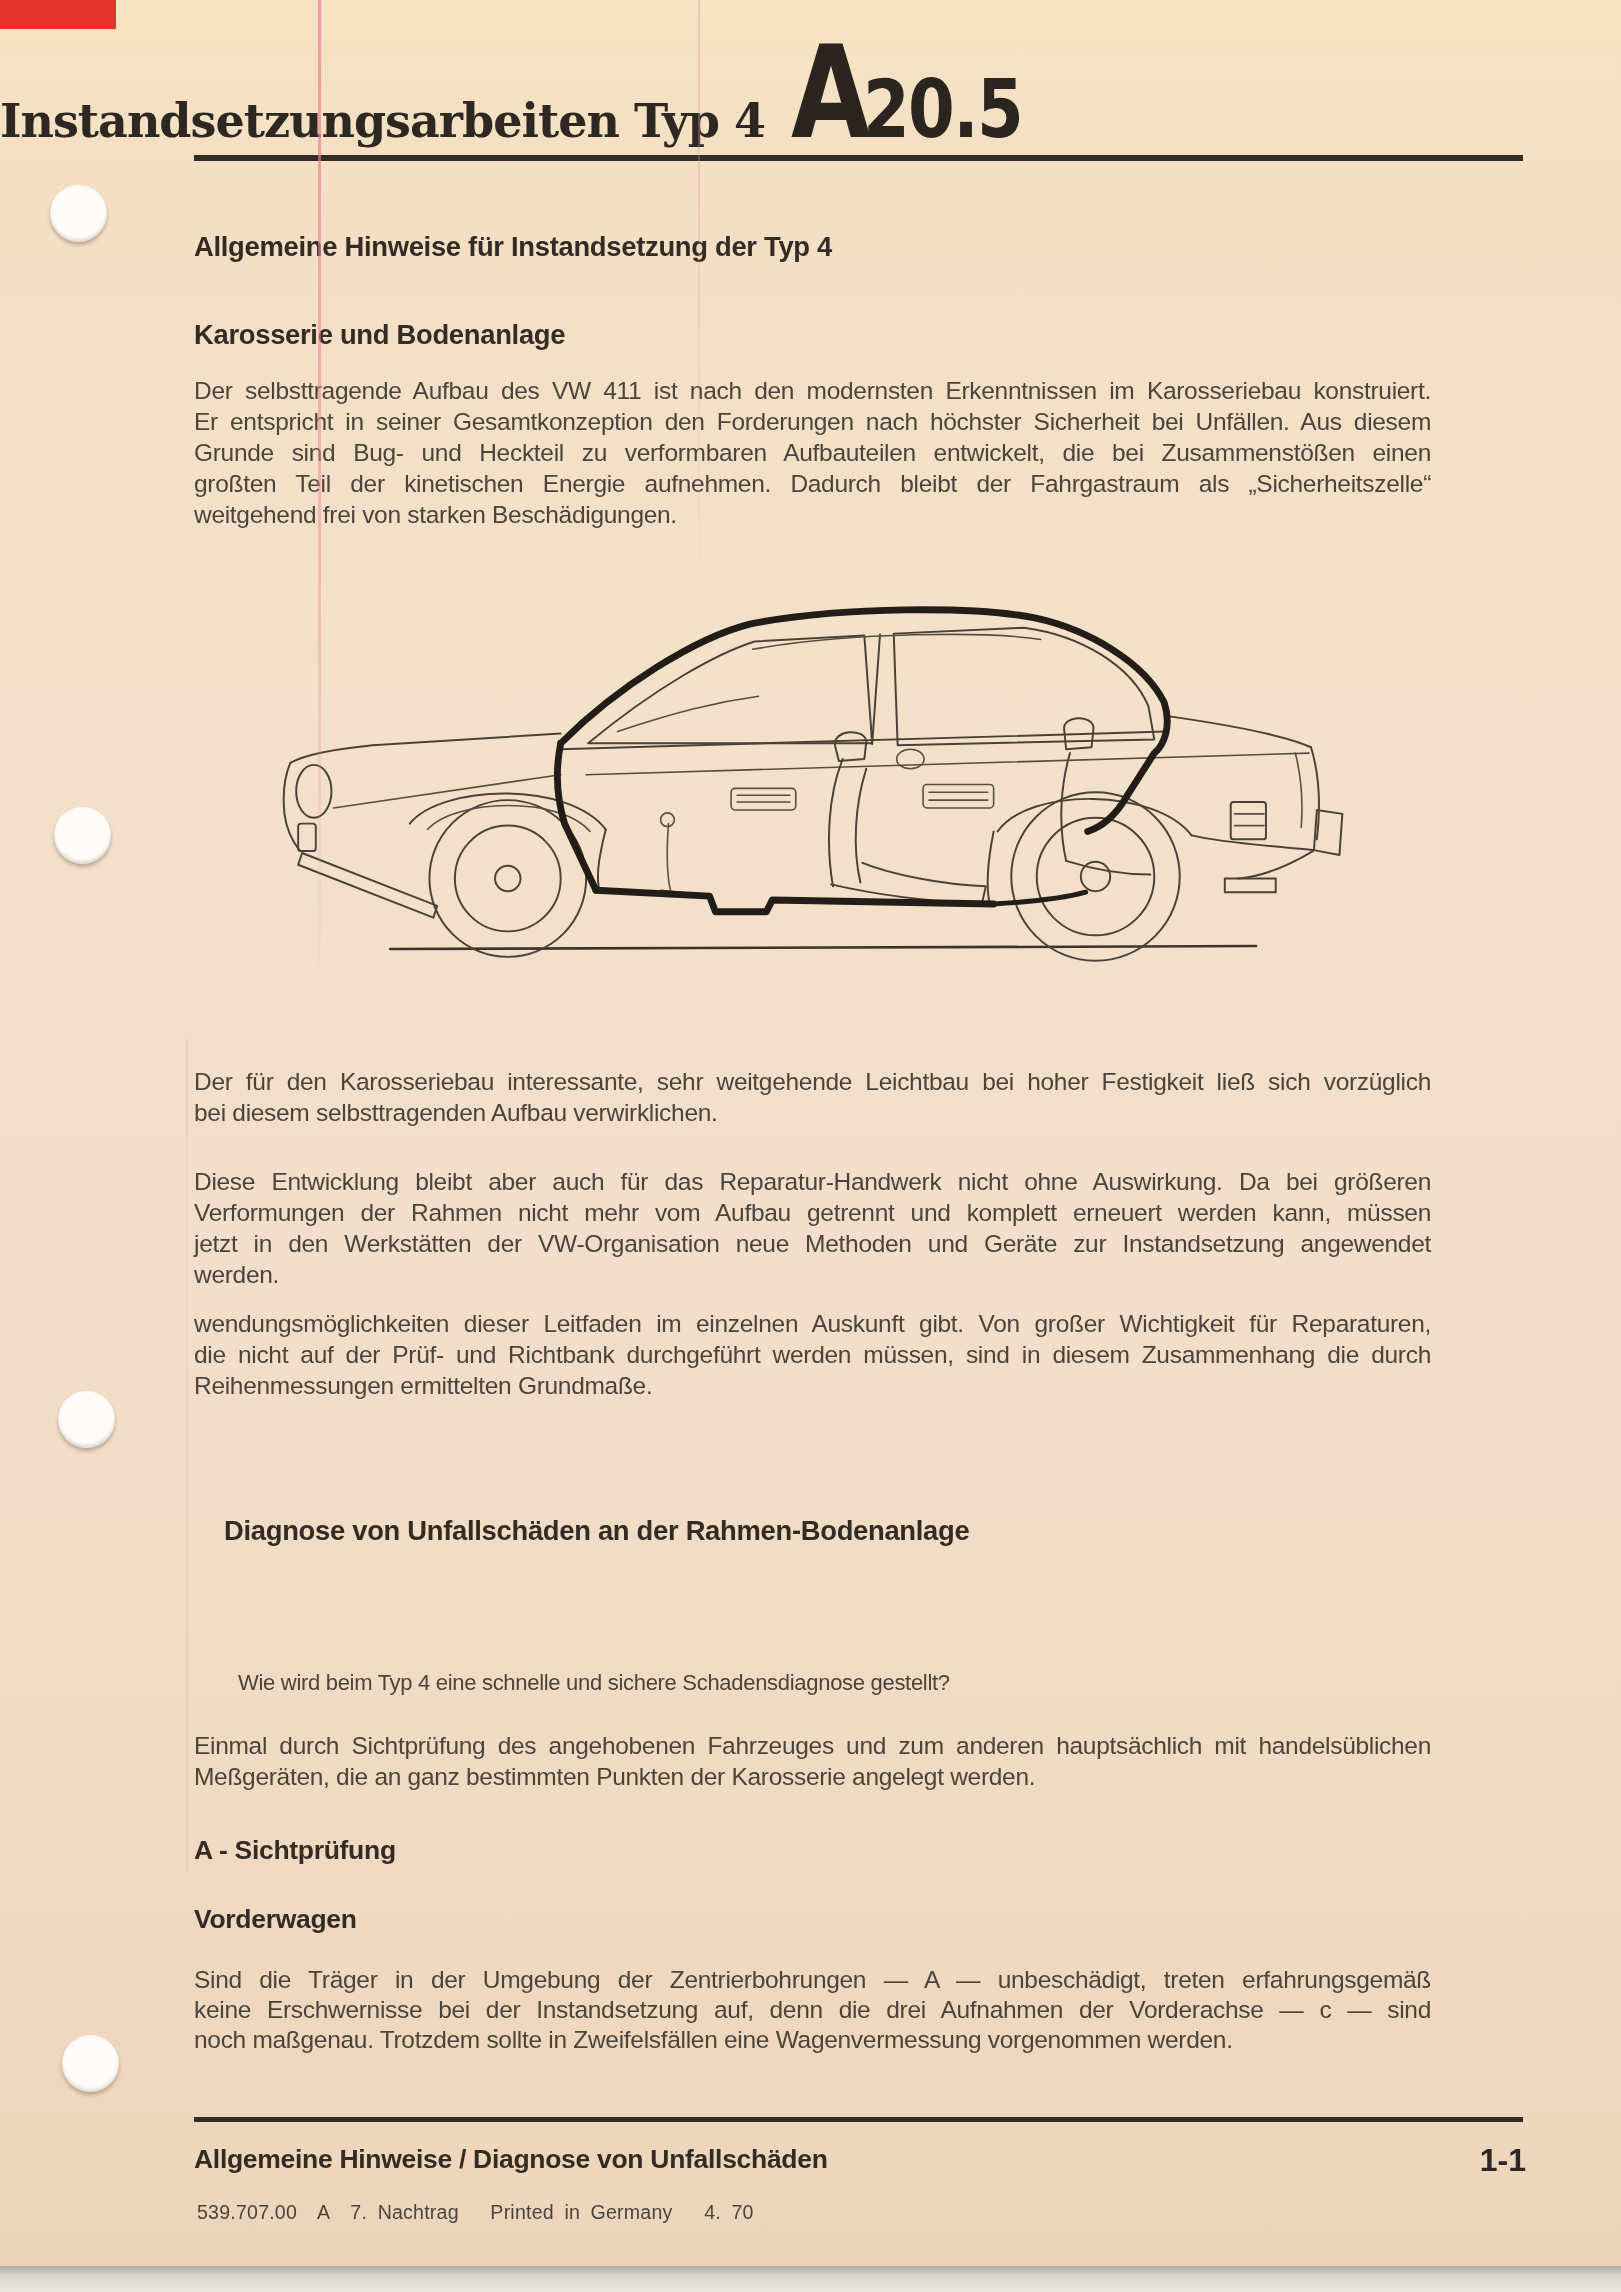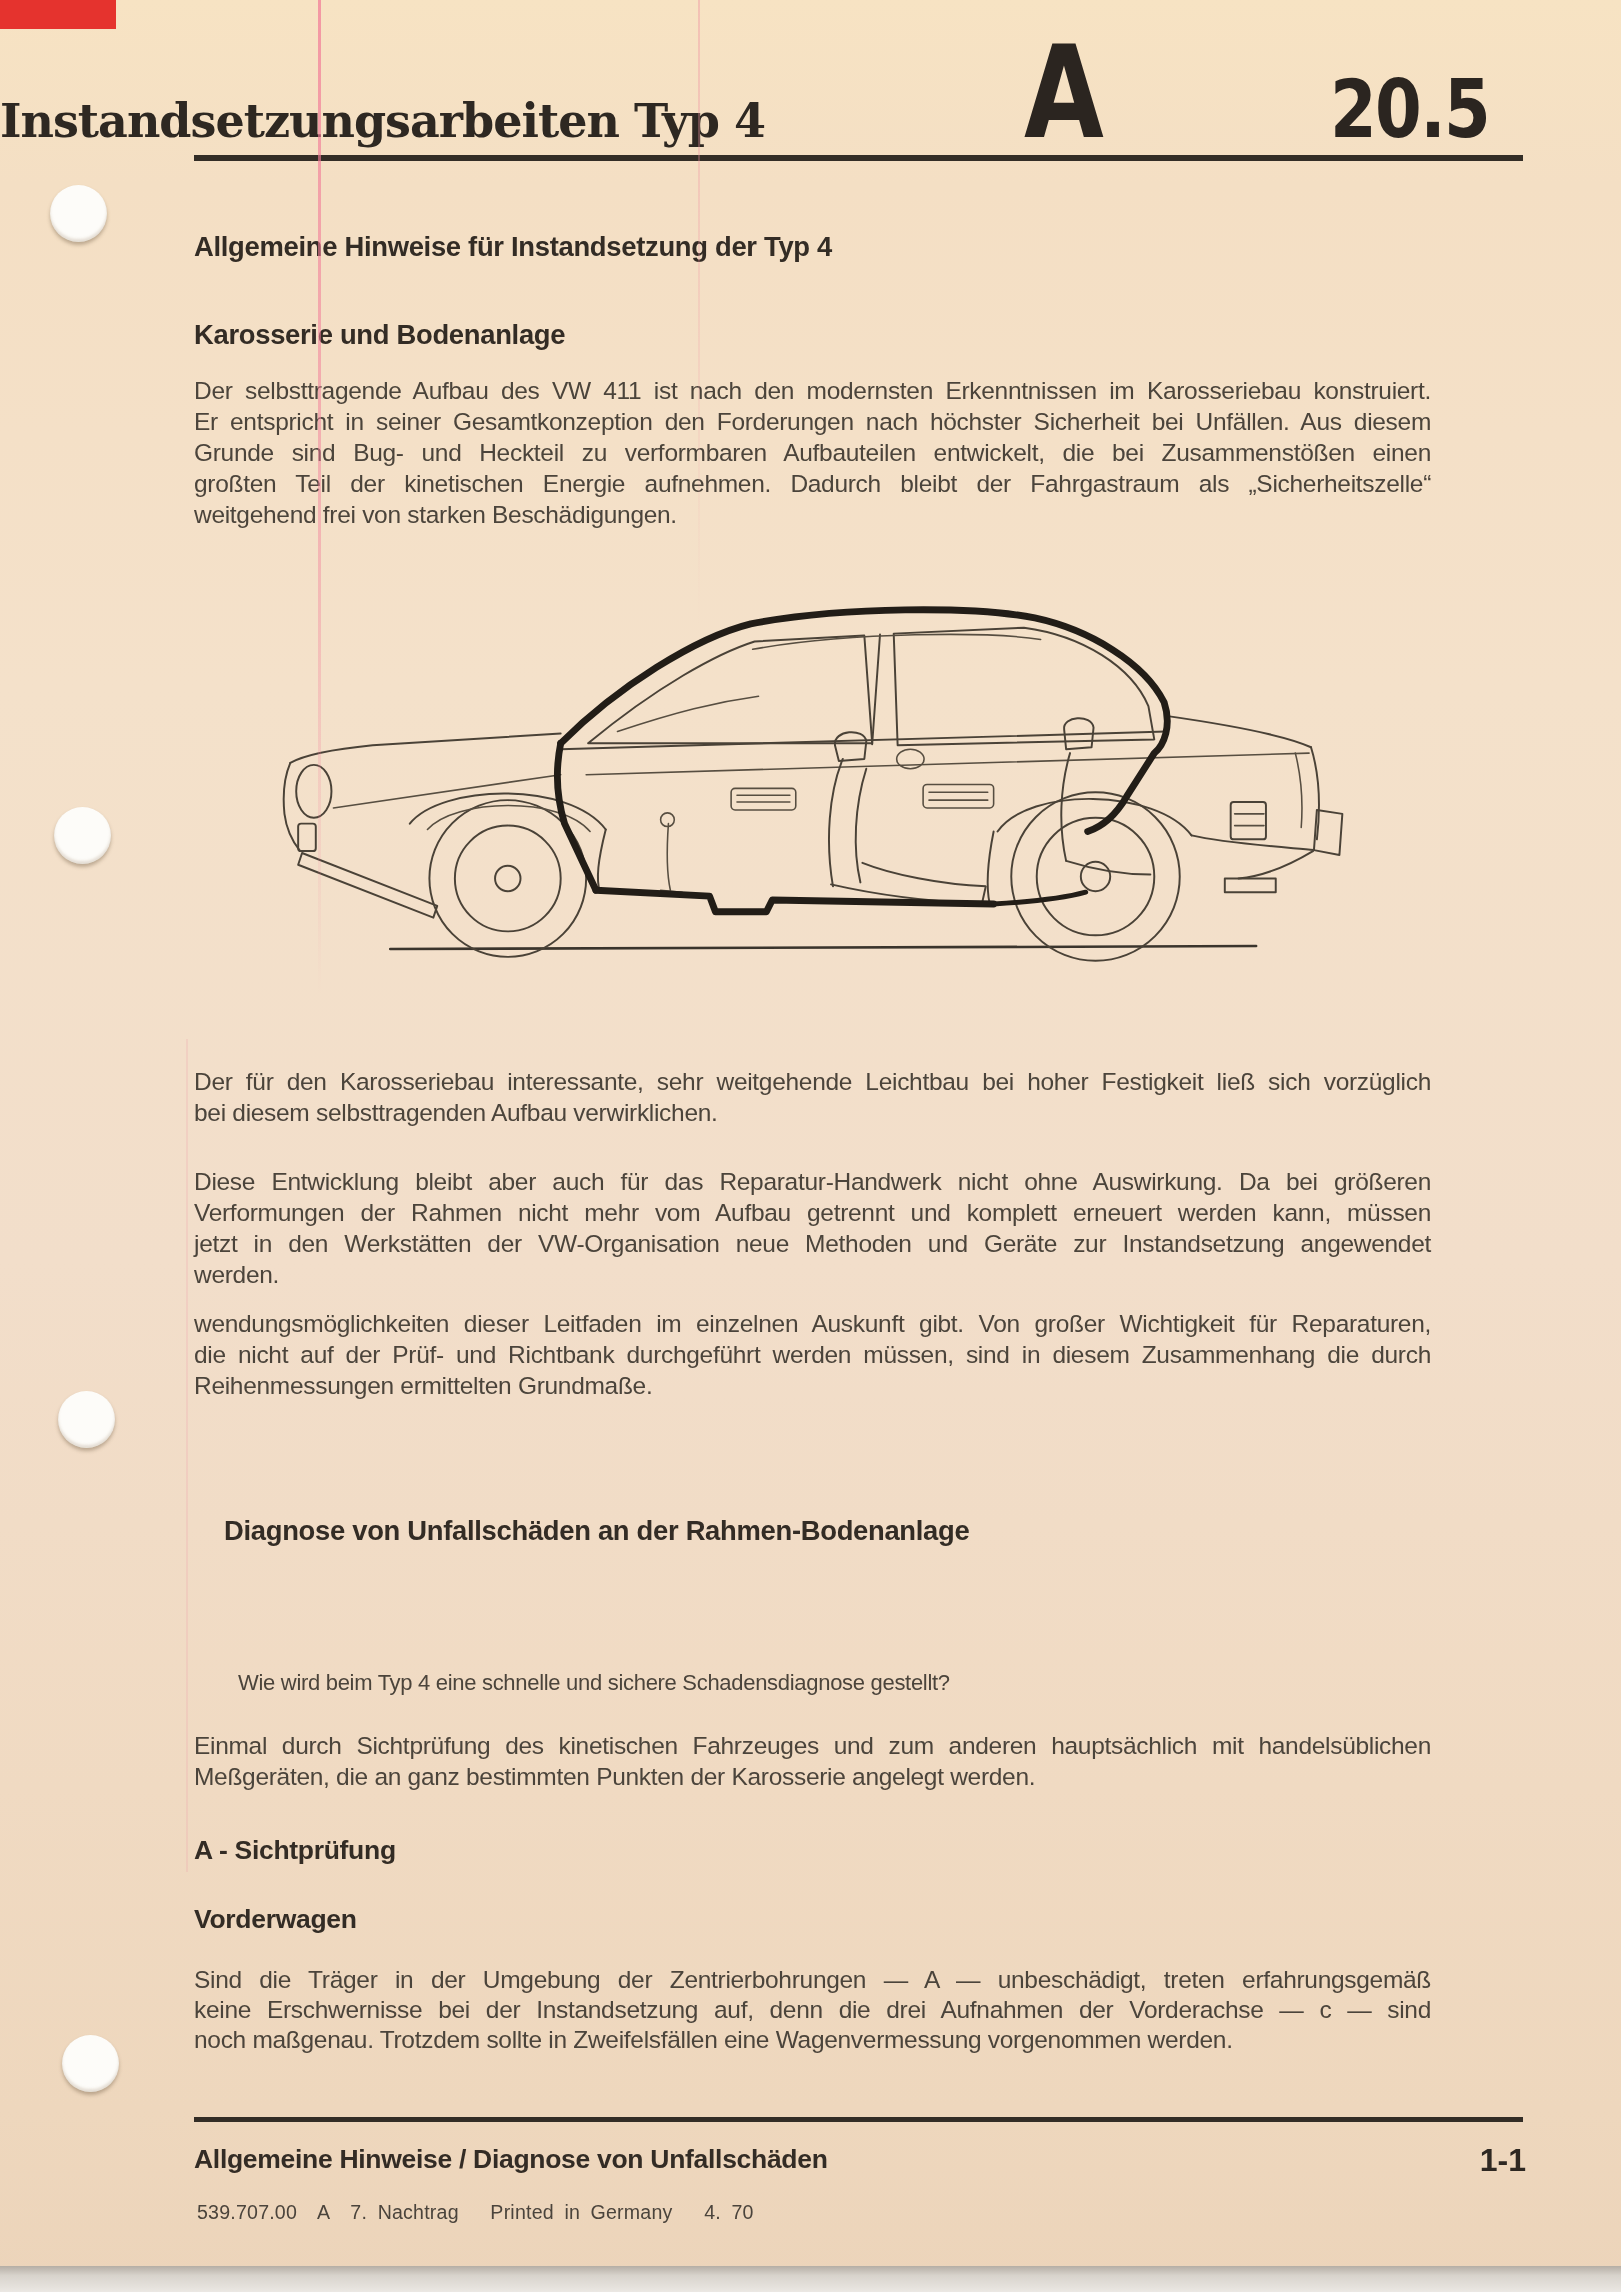--- a/index.html
+++ b/index.html
@@ -15,21 +15,21 @@
   #scanline-b{left:698px;top:0;width:2px;height:627px;
     background:linear-gradient(180deg,rgba(238,145,160,.42),rgba(238,145,160,0));}
   #scanline-c{left:186px;top:1039px;width:2px;height:833px;background:rgba(238,155,170,.22);}
   .punch{position:absolute;width:57px;height:57px;border-radius:50%;background:#fdfcf9;
     box-shadow:0 2.9px 3.9px rgba(125,105,80,.45), inset 0 -2.9px 2.9px rgba(165,145,120,.28);}
   #page-bottom-edge{position:absolute;left:0;top:2266px;width:1621px;height:26.5px;
     background:linear-gradient(180deg,#b5aea5 0%,#d8d3cc 35%,#ece9e5 100%);}
   #red-tab{position:absolute;left:0;top:0;width:116px;height:29px;background:#e5332e;}
 
   
-  #header-row{position:absolute;top:28px;left:0;right:102px;display:flex;justify-content:space-between;align-items:baseline;}
+  #header-row{position:absolute;top:28px;left:0;right:102px;display:flex;justify-content:flex-start;align-items:baseline;}
   #header-title{font-family:"DejaVu Serif",serif;font-weight:700;font-size:46px;letter-spacing:-1px;color:#2e2822;margin-right:11.8px;white-space:nowrap;}
   #header-letter{font-family:"DejaVu Sans",sans-serif;font-weight:700;font-size:129px;line-height:1;color:#2b2520;
     display:inline-block;transform:scaleX(.80);transform-origin:100% 100%;margin:0 -7.8px 0 -5.9px;}
   #header-code{font-family:"DejaVu Sans",sans-serif;font-weight:700;font-size:80px;line-height:1;color:#2b2520;
     display:inline-block;transform:scaleX(.84);transform-origin:0 100%;letter-spacing:-2px;}
   .rule{position:absolute;left:194px;width:1329px;background:#332d26;}
   #header-rule{top:155px;height:5.9px;}
   #footer-rule{top:2117px;height:4.9px;}
 
   .h-bold{position:absolute;left:194px;font-weight:700;color:#332c25;font-size:27.4px;line-height:1.1;letter-spacing:-0.3px;white-space:nowrap;}
@@ -166,21 +166,21 @@
     <div class="pline">wendungsmöglichkeiten dieser Leitfaden im einzelnen Auskunft gibt. Von großer Wichtigkeit für Reparaturen,</div>
     <div class="pline">die nicht auf der Prüf- und Richtbank durchgeführt werden müssen, sind in diesem Zusammenhang die durch</div>
     <div class="pline last">Reihenmessungen ermittelten Grundmaße.</div>
   </div>
 
   <div class="h-bold" style="top:1516px;margin-left:30px;">Diagnose von Unfallschäden an der Rahmen-Bodenanlage</div>
 
   <div class="single" style="top:1670px;">Wie wird beim Typ 4 eine schnelle und sichere Schadensdiagnose gestellt?</div>
 
   <div class="para" style="top:1730px;">
-    <div class="pline">Einmal durch Sichtprüfung des kinetischen Fahrzeuges und zum anderen hauptsächlich mit handelsüblichen</div>
+    <div class="pline">Einmal durch Sichtprüfung des angehobenen Fahrzeuges und zum anderen hauptsächlich mit handelsüblichen</div>
     <div class="pline last">Meßgeräten, die an ganz bestimmten Punkten der Karosserie angelegt werden.</div>
   </div>
 
   <div class="h-bold" style="top:1836px;font-size:26.5px;text-align:right;">A - Sichtprüfung</div>
   <div class="h-bold" style="top:1905px;font-size:26.5px;">Vorderwagen</div>
 
   <div class="para" style="top:1965px;line-height:30px;">
     <div class="pline">Sind die Träger in der Umgebung der Zentrierbohrungen — A — unbeschädigt, treten erfahrungsgemäß</div>
     <div class="pline">keine Erschwernisse bei der Instandsetzung auf, denn die drei Aufnahmen der Vorderachse — c — sind</div>
     <div class="pline last">noch maßgenau. Trotzdem sollte in Zweifelsfällen eine Wagenvermessung vorgenommen werden.</div>

